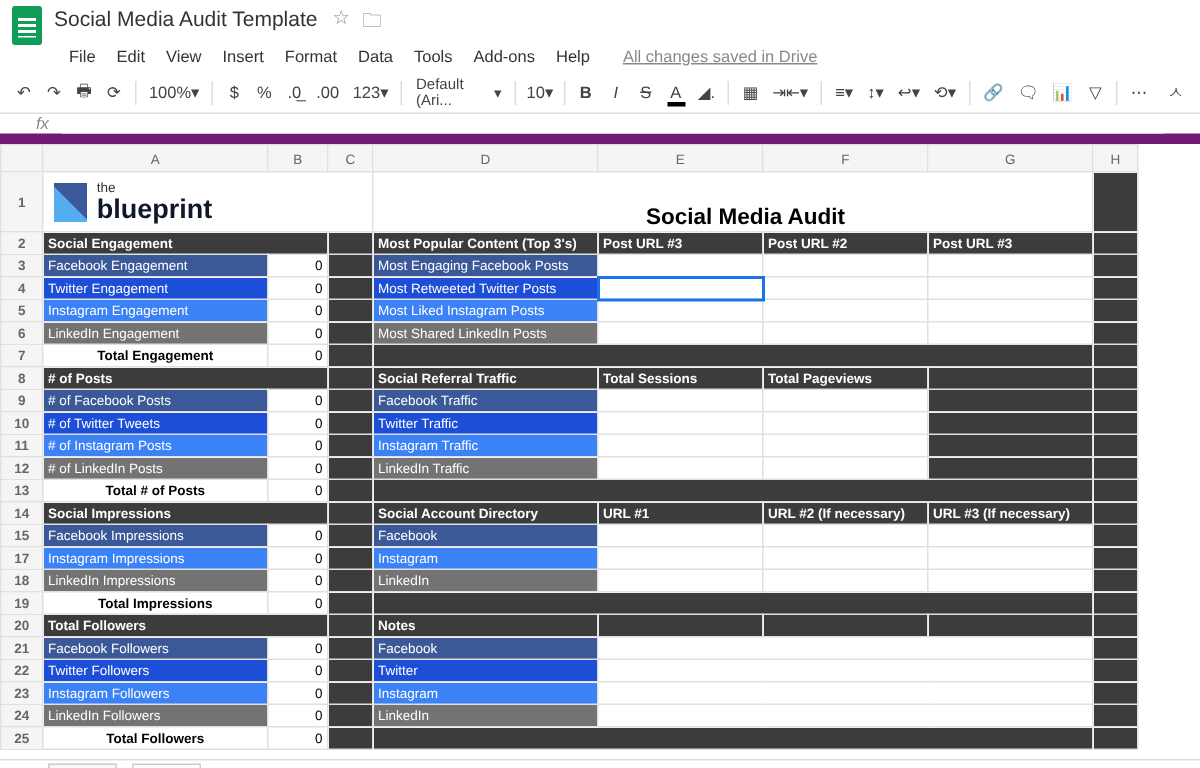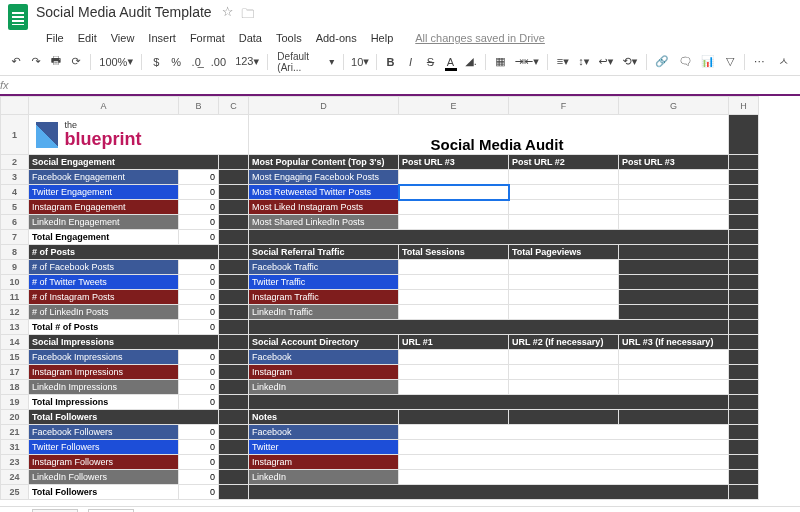--- a/index.html
+++ b/index.html
@@ -21,21 +21,21 @@
   .toolbar { display: flex; align-items: center; height: 28px; border-bottom: 1px solid #ddd; padding: 0 8px; gap: 4px; font-size: 11px; color: #444; }
   .tb-btn { padding: 2px 3px; cursor: pointer; display: inline-flex; align-items: center; justify-content: center; min-width: 16px; height: 20px; }
   .tb-sep { width: 1px; height: 16px; background: #ddd; margin: 0 2px; }
   .zoom { width: 40px; }
   .font-sel { width: 66px; font-size: 10px; }
   .size-sel { width: 20px; }
   .color-A { position: relative; }
   .color-A::after { content:""; position:absolute; bottom:1px; left:2px; right:2px; height:3px; background:#000; }
 
   
-  .formula-bar { display: flex; align-items: center; height: 20px; border-bottom: 2px solid #701a75; padding: 0 0; }
+  .formula-bar { display: flex; align-items: center; height: 20px; border-bottom: 7px solid #701a75; padding: 0 24px; }
   .fx { font-style: italic; color: #888; margin-right: 8px; font-size: 11px; }
   .formula-input { flex: 1; border: none; outline: none; font-size: 11px; }
 
   
   .grid-wrap { position: relative; height: 410px; overflow: auto; }
   table { border-collapse: collapse; table-layout: fixed; }
   th, td { border: 1px solid #e0e0e0; padding: 0; height: 15px; font-size: 9px; }
   .colhead { background: #f5f5f5; text-align: center; color: #666; font-weight: normal; height: 18px; position: sticky; top: 0; }
   .rowhead { background: #f5f5f5; text-align: center; color: #666; width: 28px; position: sticky; left: 0; }
   .corner { background: #f5f5f5; width: 28px; position: sticky; left: 0; top: 0; z-index: 2; }
@@ -45,33 +45,33 @@
   col.cD { width: 150px; }
   col.cE { width: 110px; }
   col.cF { width: 110px; }
   col.cG { width: 110px; }
   col.cH { width: 30px; }
 
   .cell { padding: 1px 3px; white-space: nowrap; overflow: hidden; color: #fff; font-size: 9px; }
   .dark { background: #3c3c3c; color: #fff; font-weight: bold; }
   .fb { background: #3b5998; }
   .tw { background: #1d4ed8; }
-  .ig { background: #7f1d1d; }
+  .ig { background: #3b82f6; }
   .li { background: #737373; }
   .wht { background: #fff; color: #000; }
   .r1 { height: 40px; }
-  .btxt { color: #000; font-weight: bold; }
+  .btxt { color: #000; font-weight: bold; text-align: center; }
   .num0 { color: #000; text-align: right; padding-right: 3px; }
 
   .title-cell { text-align: center; font-size: 15px; font-weight: bold; color: #000; padding-left: 20px; }
   .bp-logo { display: inline-block; padding: 4px; }
   .bp-mark { display: inline-block; width: 22px; height: 26px; background: linear-gradient(45deg,#55acee 0 50%, #3b5998 50% 100%); vertical-align: middle; }
   .bp-text { display: inline-block; vertical-align: middle; margin-left: 4px; }
   .bp-the { font-size: 9px; color: #333; display:block; line-height:1; }
-  .bp-main { font-size: 18px; font-weight: bold; color: #be185d; line-height:1; }
+  .bp-main { font-size: 18px; font-weight: bold; color: #0f172a; line-height:1; }
 
   .selected { outline: 2px solid #1a73e8; outline-offset: -1px; }
 
   
   .bottom-bar { display: flex; align-items: center; height: 26px; border-top: 1px solid #ddd; padding: 0 32px; font-size: 11px; gap: 10px; }
   .add-btn { border: 1px solid #ccc; padding: 2px 10px; background: #f8f8f8; cursor: pointer; }
   .count-input { width: 46px; border: 1px solid #ccc; padding: 2px 4px; }
 </style>
 </head>
 <body>
@@ -380,21 +380,21 @@
 <tr>
           <th class="rowhead">21</th>
           <td class="cell fb">Facebook Followers</td>
           <td class="cell wht num0">0</td>
           <td class="cell dark"></td>
           <td class="cell fb">Facebook</td>
           <td class="cell wht" colspan="3"></td>
           <td class="cell dark"></td>
         </tr>
 <tr>
-          <th class="rowhead">31</th>
+          <th class="rowhead">22</th>
           <td class="cell tw">Twitter Followers</td>
           <td class="cell wht num0">0</td>
           <td class="cell dark"></td>
           <td class="cell tw">Twitter</td>
           <td class="cell wht" colspan="3"></td>
           <td class="cell dark"></td>
         </tr>
 <tr>
           <th class="rowhead">23</th>
           <td class="cell ig">Instagram Followers</td>

